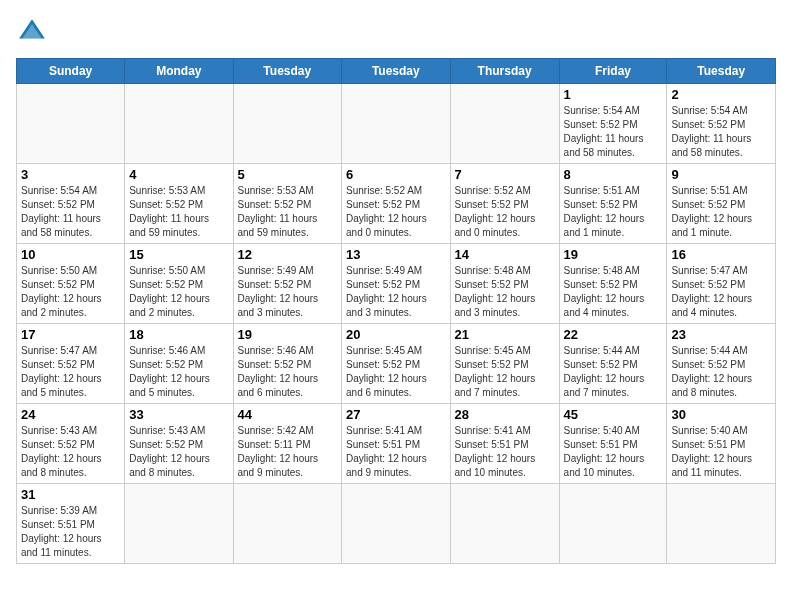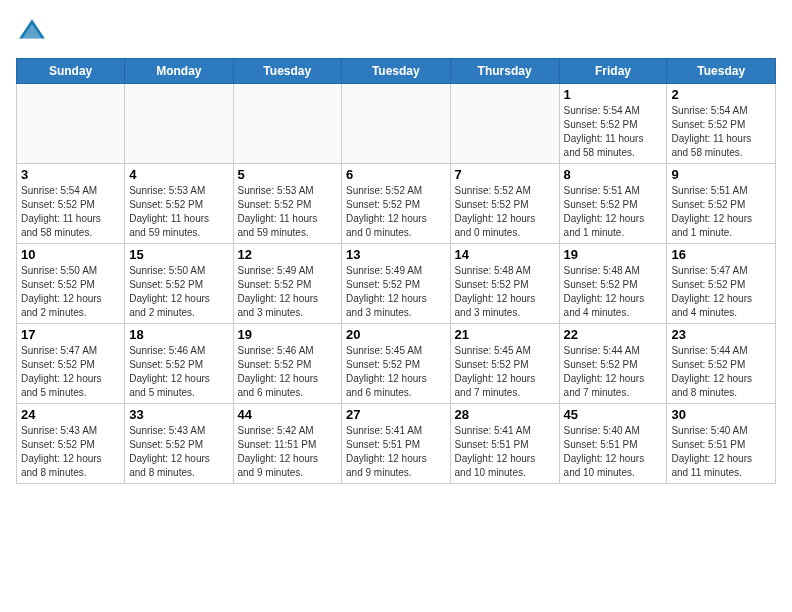--- a/index.html
+++ b/index.html
@@ -301,21 +301,21 @@
           <td>
             <span class="day-number">33</span>
             <div class="day-info" style="white-space: pre-line;">Sunrise: 5:43 AM
 Sunset: 5:52 PM
 Daylight: 12 hours
 and 8 minutes.</div>
           </td>
           <td>
             <span class="day-number">44</span>
             <div class="day-info" style="white-space: pre-line;">Sunrise: 5:42 AM
-Sunset: 11:51 PM
+Sunset: 5:11 PM
 Daylight: 12 hours
 and 9 minutes.</div>
           </td>
           <td>
             <span class="day-number">27</span>
             <div class="day-info" style="white-space: pre-line;">Sunrise: 5:41 AM
 Sunset: 5:51 PM
 Daylight: 12 hours
 and 9 minutes.</div>
           </td>
@@ -333,16 +333,31 @@
 Daylight: 12 hours
 and 10 minutes.</div>
           </td>
           <td>
             <span class="day-number">30</span>
             <div class="day-info" style="white-space: pre-line;">Sunrise: 5:40 AM
 Sunset: 5:51 PM
 Daylight: 12 hours
 and 11 minutes.</div>
           </td>
+        </tr>
+        <tr>
+          <td>
+            <span class="day-number">31</span>
+            <div class="day-info" style="white-space: pre-line;">Sunrise: 5:39 AM
+Sunset: 5:51 PM
+Daylight: 12 hours
+and 11 minutes.</div>
+          </td>
+          <td class="empty"></td>
+          <td class="empty"></td>
+          <td class="empty"></td>
+          <td class="empty"></td>
+          <td class="empty"></td>
+          <td class="empty"></td>
         </tr>
       </tbody>
   </table>
 </div>
 
 </body></html>

